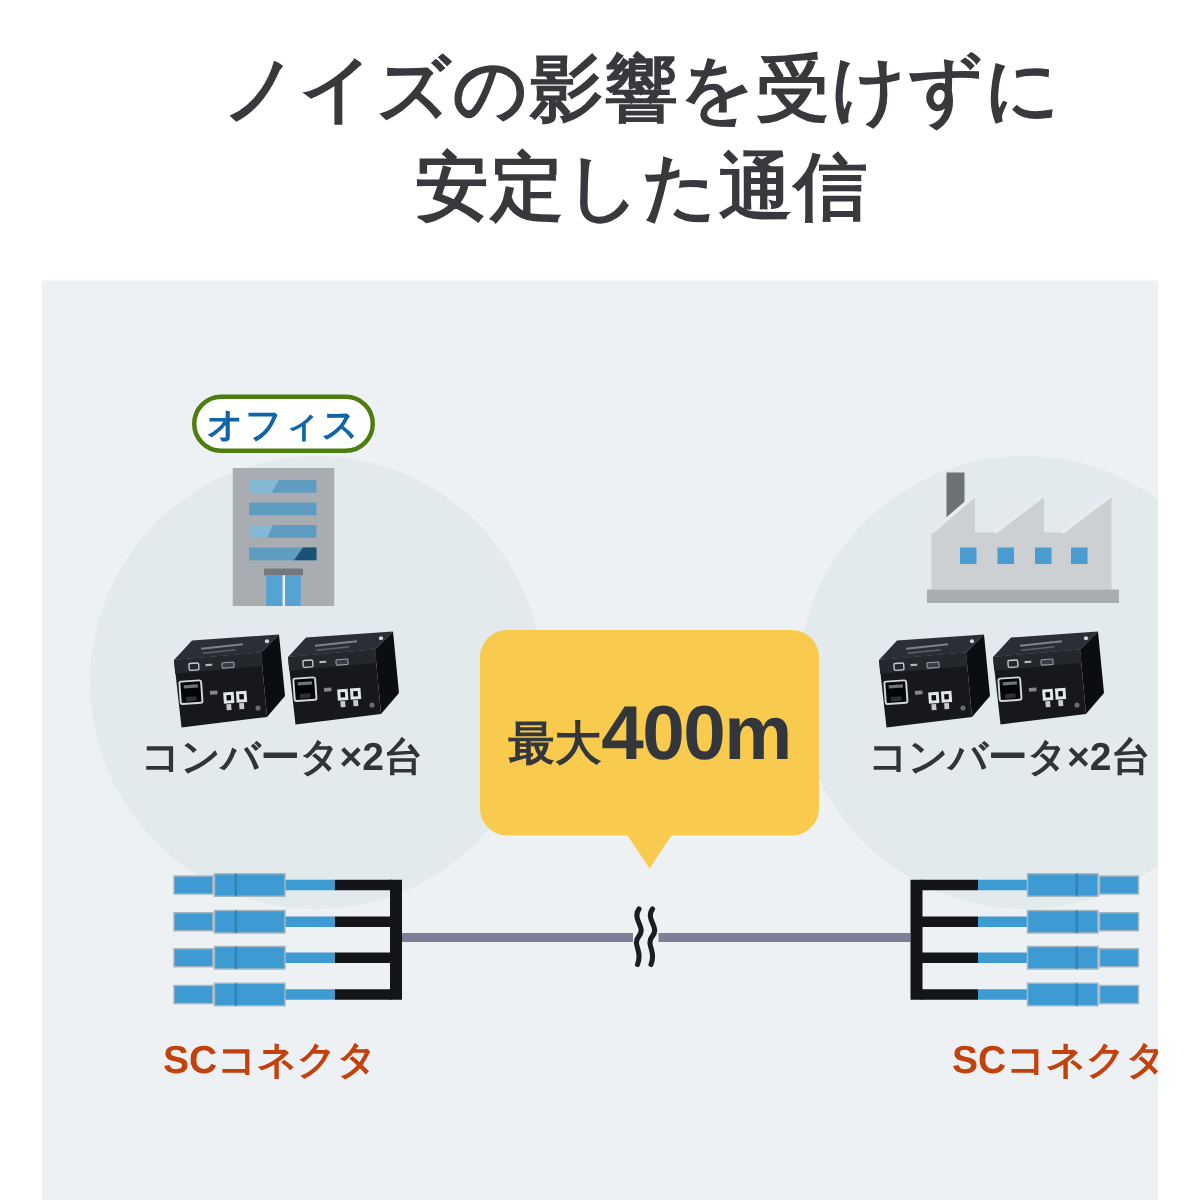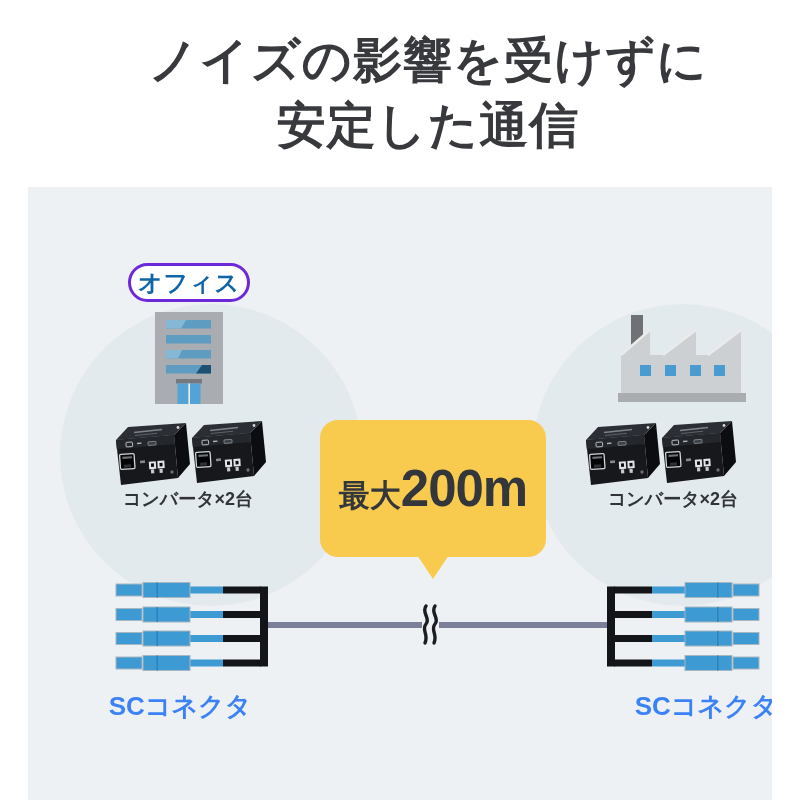--- a/index.html
+++ b/index.html
@@ -13,41 +13,41 @@
     font-size:49px;line-height:1.32;font-weight:bold;color:#37393c;letter-spacing:1px;
   }
   
   .stage{position:absolute;top:187px;left:0;width:800px;height:613px;background:#eef1f4;}
   .tint-circle{position:absolute;width:302px;height:302px;border-radius:50%;background:#e3eaed;}
   .circle-left{left:32px;top:304px;}
   .circle-right{left:504px;top:304px;}
   
   .pill{
     position:absolute;top:263px;width:122px;height:39px;background:#ffffff;
-    border:3px solid #6d28d9;border-radius:22px;display:flex;align-items:center;justify-content:center;
+    border:3px solid #4d7c0f;border-radius:22px;display:flex;align-items:center;justify-content:center;
     font-size:24px;font-weight:bold;color:#1065a8;box-sizing:border-box;letter-spacing:1px;
   }
   .pill-left{left:100px;}
   .pill-right{left:594px;}
   
   .icon-building{position:absolute;left:127px;top:311px;}
   .icon-factory{position:absolute;left:589px;top:305px;}
   .conv-pair{position:absolute;top:410px;}
   .conv-left{left:82px;}
   .conv-right{left:552px;}
   
   .dev-label{
     position:absolute;top:487px;width:220px;text-align:center;
-    font-size:18px;font-weight:bold;color:#303438;
+    font-size:26px;font-weight:bold;color:#303438;
   }
   .dev-label-left{left:50px;}
   .dev-label-right{left:535px;}
   .sc-label{
     position:absolute;top:689px;width:180px;text-align:center;
-    font-size:26px;font-weight:bold;color:#3b82f6;
+    font-size:26px;font-weight:bold;color:#c2410c;
   }
   .sc-label-left{left:62px;}
   .sc-label-right{left:588px;}
   
   .bubble{
     position:absolute;left:292px;top:420px;width:226px;height:137px;
     background:#f8cb4e;border-radius:18px;display:flex;flex-direction:row;
     align-items:center;justify-content:center;color:#33373b;z-index:5;
   }
   .bubble .tail{
@@ -188,21 +188,21 @@
     <use href="#conv-device" x="2" y="4"></use>
     <use href="#conv-device" x="78" y="2"></use>
   </svg>
 
   <div class="dev-label dev-label-left">コンバータ×2台</div>
   <div class="dev-label dev-label-right">コンバータ×2台</div>
 
   <div class="bubble">
     <div class="row1">
       <span class="small">最大</span>
-        <span class="big">200m</span>
+        <span class="big">400m</span>
     </div>
     <div class="tail"></div>
   </div>
 
   <div class="cable-seg cable-l"></div>
   <div class="cable-seg cable-r"></div>
   <svg class="break-mark" width="28" height="44" viewBox="0 0 28 44">
     <path d="M7,3 C2,10 12,15 7,21 C2,27 10,31 6,40" fill="none" stroke="#1b1d20" stroke-width="3.4" stroke-linecap="round"></path>
     <path d="M16,3 C11,10 21,15 16,21 C11,27 19,31 15,40" fill="none" stroke="#1b1d20" stroke-width="3.4" stroke-linecap="round"></path>
   </svg>

